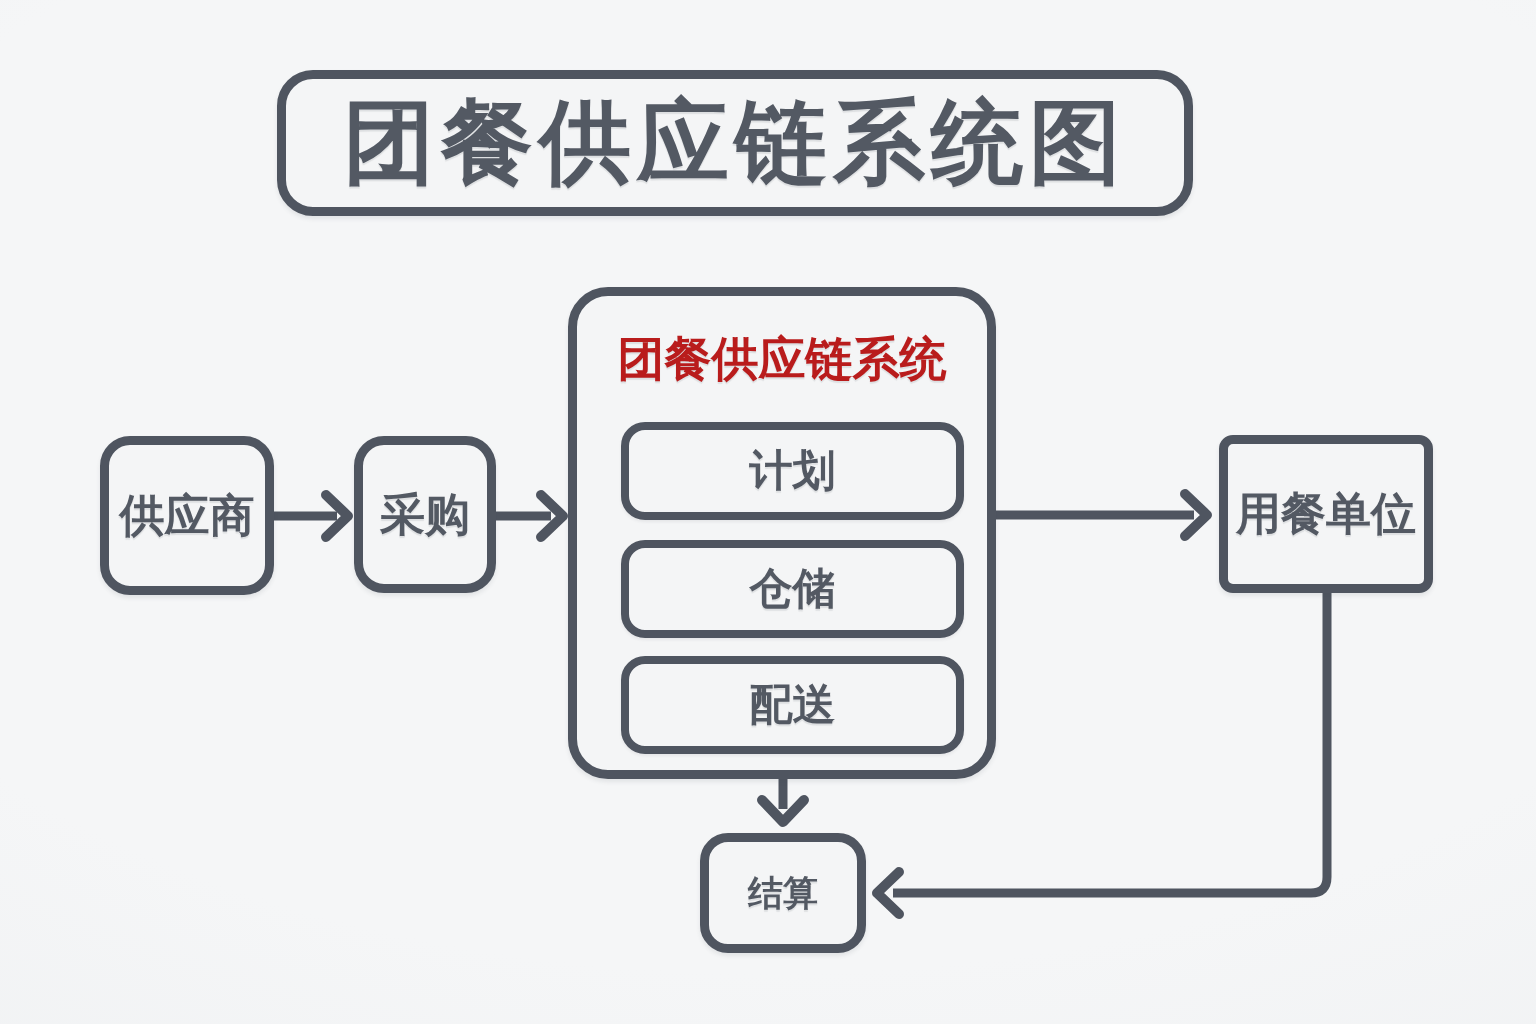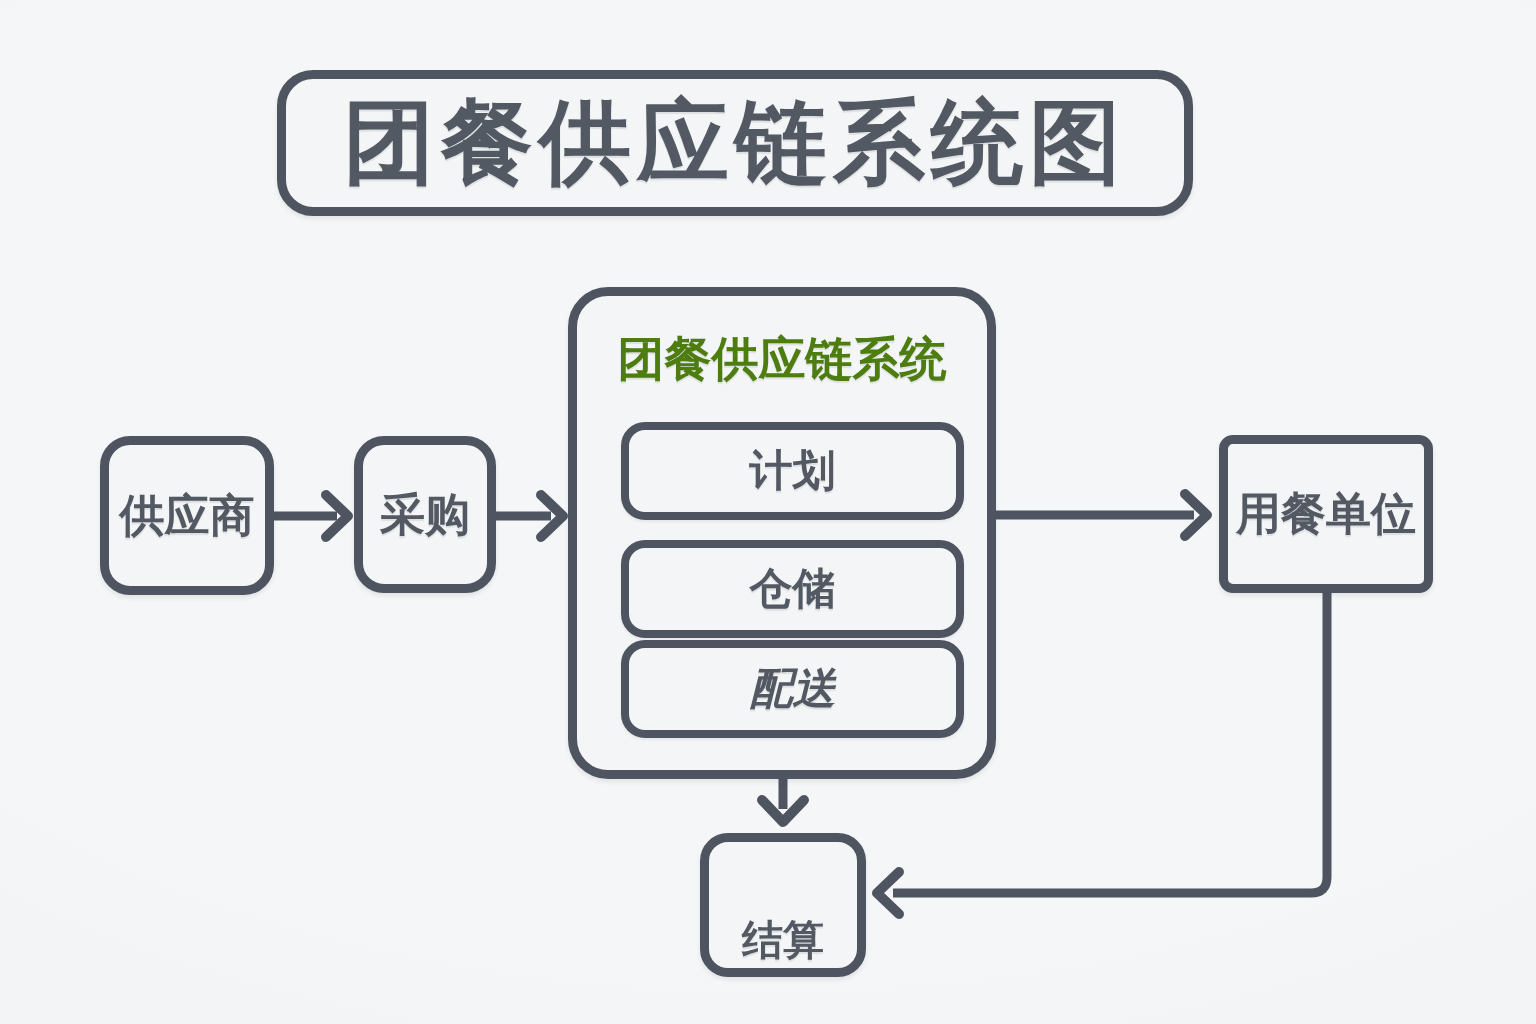--- a/index.html
+++ b/index.html
@@ -63,21 +63,21 @@
     background: #f4f5f6;
     display: block;
   }
   .system-header {
     position: absolute;
     left: 0; right: 0;
     top: 32px;
     text-align: center;
     font-size: 47px;
     font-weight: bold;
-    color: #4d7c0f;
+    color: #b91c1c;
     text-shadow: 0 2px 1px rgba(60,65,75,0.12);
     white-space: nowrap;
   }
   .inner-node {
     position: absolute;
     box-sizing: border-box;
     left: 44px;
     width: 343px; height: 98px;
     border: 8px solid #4f5560;
     border-radius: 24px;
@@ -85,33 +85,32 @@
     display: flex;
     align-items: center;
     justify-content: center;
     font-size: 43px;
     font-weight: bold;
     color: #535963;
     box-shadow: 0 2px 3px rgba(60,65,75,0.08);
   }
   .inner-plan      { top: 126px; }
   .inner-warehouse { top: 244px; }
-  .inner-delivery  { top: 344px; font-style: italic; }
+  .inner-delivery  { top: 360px; }
   .dining-box {
     left: 1219px; top: 435px;
     width: 214px; height: 158px;
     border-radius: 14px;
     font-size: 45px;
   }
   .settlement-box {
     left: 700px; top: 833px;
-    width: 166px; height: 144px;
+    width: 166px; height: 120px;
     border-radius: 28px;
-    font-size: 41px;
-    align-items: flex-end;
+    font-size: 35px;
   }
   .connectors {
     position: absolute;
     left: 0; top: 0;
     width: 1536px;
     height: 1024px;
     pointer-events: none;
   }
   .edge-shaft {
     fill: none;

